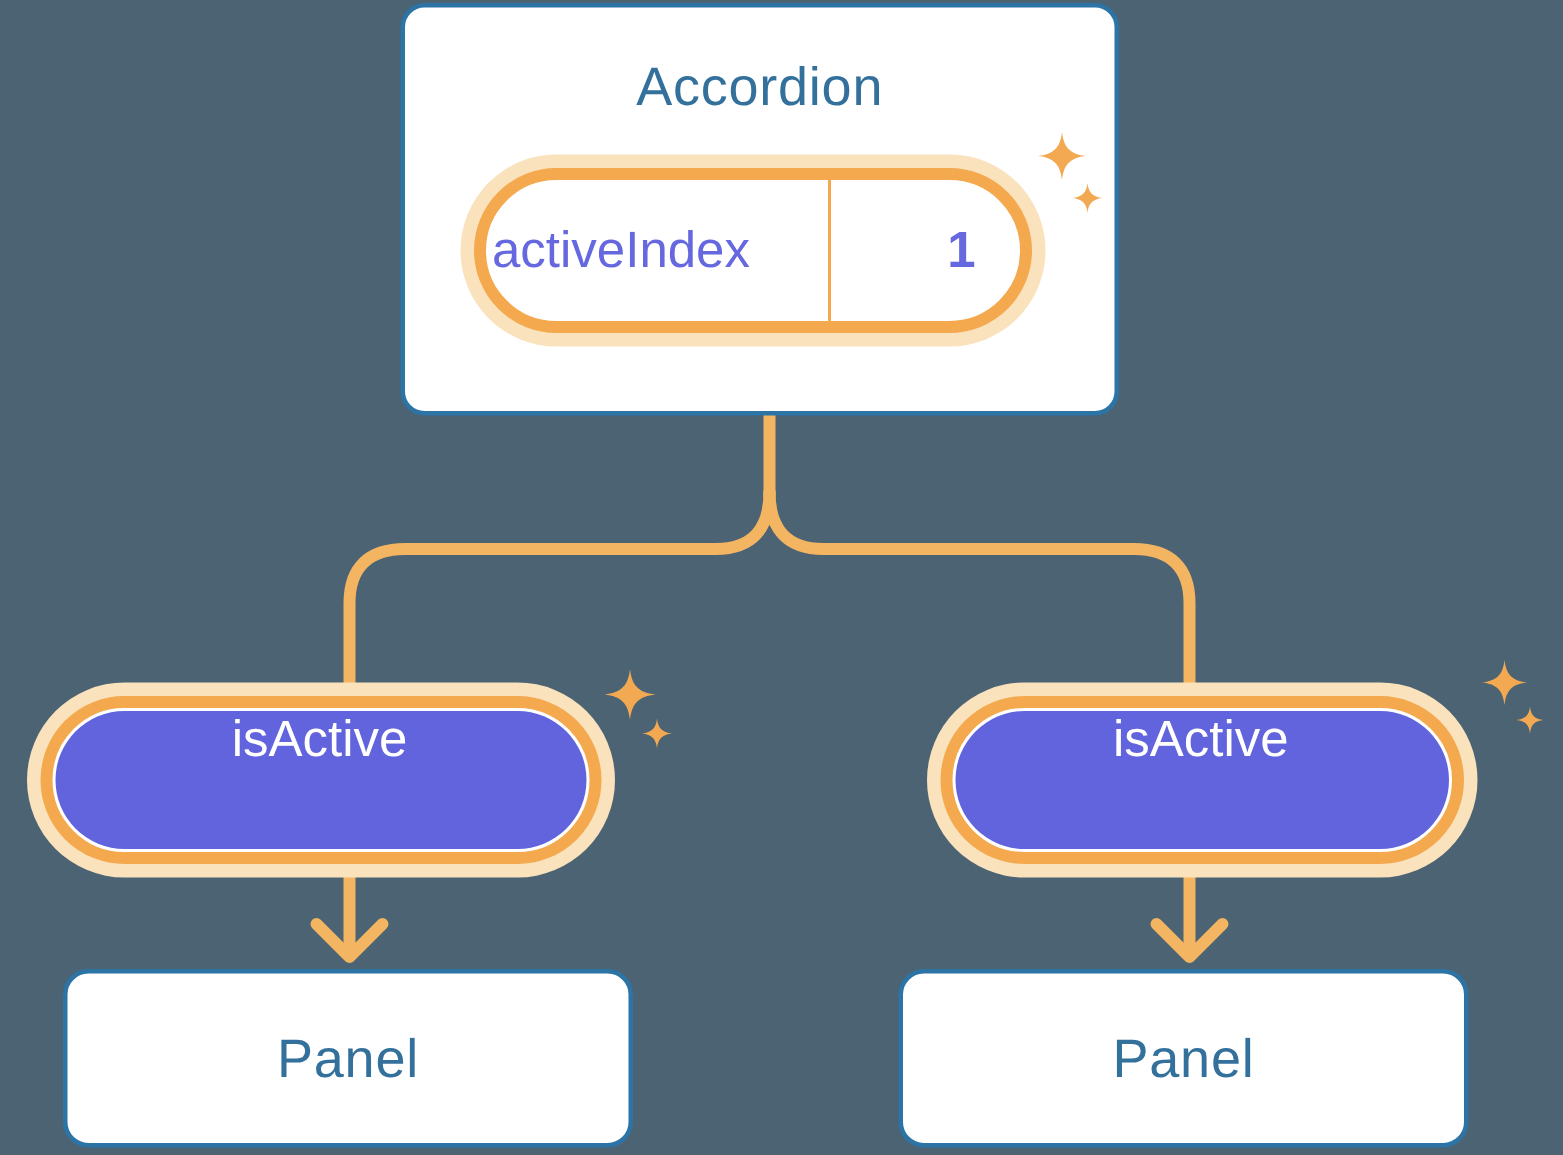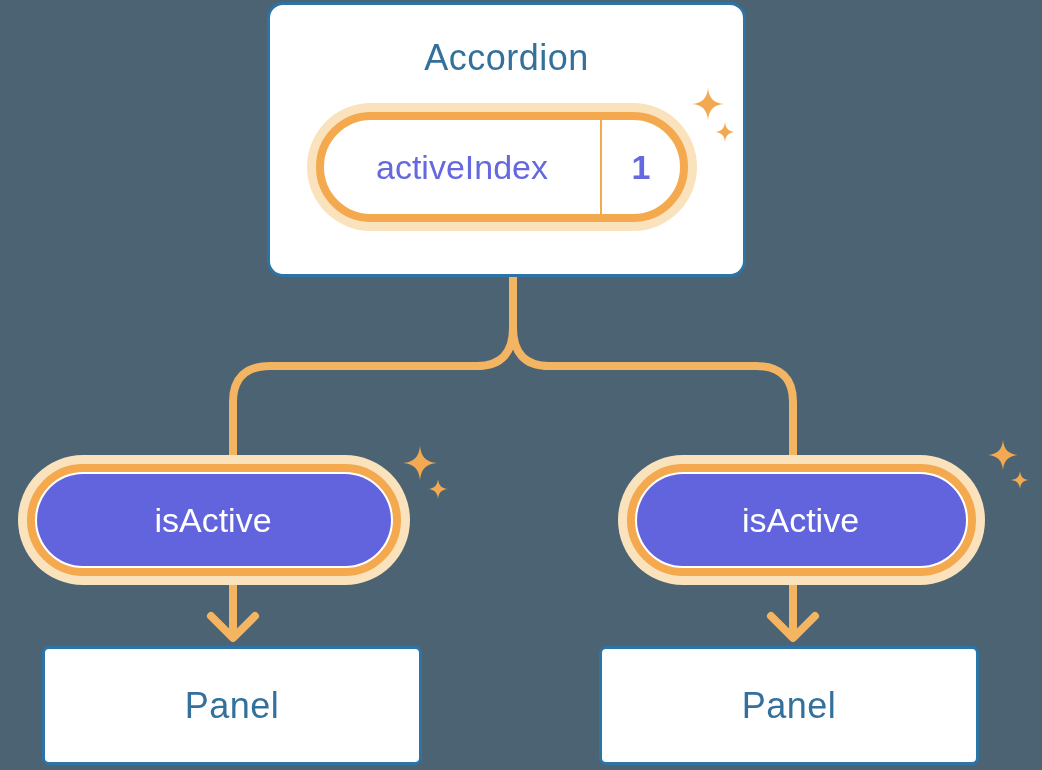--- a/index.html
+++ b/index.html
@@ -44,62 +44,63 @@
   
   .pill{
     position:absolute;
     border:8px solid var(--pill-ring-orange);
     border-radius:999px;
     box-shadow:0 0 0 9px var(--pill-halo);
     box-sizing:border-box;
     display:flex;
     align-items:stretch;
     z-index:3;
+    gap:48px;
   }
   .state-pill{
     left:316px;top:112px;width:372px;height:110px;
     background:var(--box-fill);
   }
   .state-pill .pill-label{
     flex:1;display:flex;align-items:center;justify-content:center;
     font-size:34px;color:var(--purple-text);
   }
   .state-pill .pill-divider{width:2px;background:var(--pill-ring-orange);}
   .state-pill .pill-value{
     width:78px;display:flex;align-items:center;justify-content:center;
     font-size:34px;font-weight:700;color:var(--purple-text);
   }
   
   .prop-pill{
     background:var(--box-fill);
     padding:2px;
   }
   .prop-pill .pill-inner{
-    flex:1;display:flex;align-items:center;
+    flex:1;display:flex;align-items:flex-start;
     background:var(--pill-purple);
     border-radius:999px;
     overflow:hidden;
   }
   .prop-pill .pill-label{
     flex:1;display:flex;align-items:center;justify-content:center;
     font-size:34px;color:var(--pill-text-white);
   }
   .prop-pill .pill-divider{width:2px;background:var(--pill-text-white);}
   .prop-pill .pill-value{
     display:flex;align-items:center;justify-content:center;
     font-size:34px;font-weight:700;color:var(--pill-text-white);
   }
   .prop-pill-left{left:27px;top:464px;width:374px;height:112px;}
   .prop-pill-left .pill-value{width:143px;}
   .prop-pill-right{left:627px;top:464px;width:349px;height:112px;}
   .prop-pill-right .pill-value{width:133px;}
   .panel-box{
     display:flex;align-items:center;justify-content:center;
     font-size:36px;font-weight:500;color:var(--heading-text);
-    border-radius:7px;
+    border-radius:17px;
     letter-spacing:0.5px;
   }
   .panel-left{left:42px;top:646px;width:380px;height:119px;}
   .panel-right{left:599px;top:646px;width:380px;height:119px;}
   .line{
     stroke:var(--connector-orange);
     stroke-width:8;
     fill:none;
     stroke-linecap:round;
     stroke-linejoin:round;

